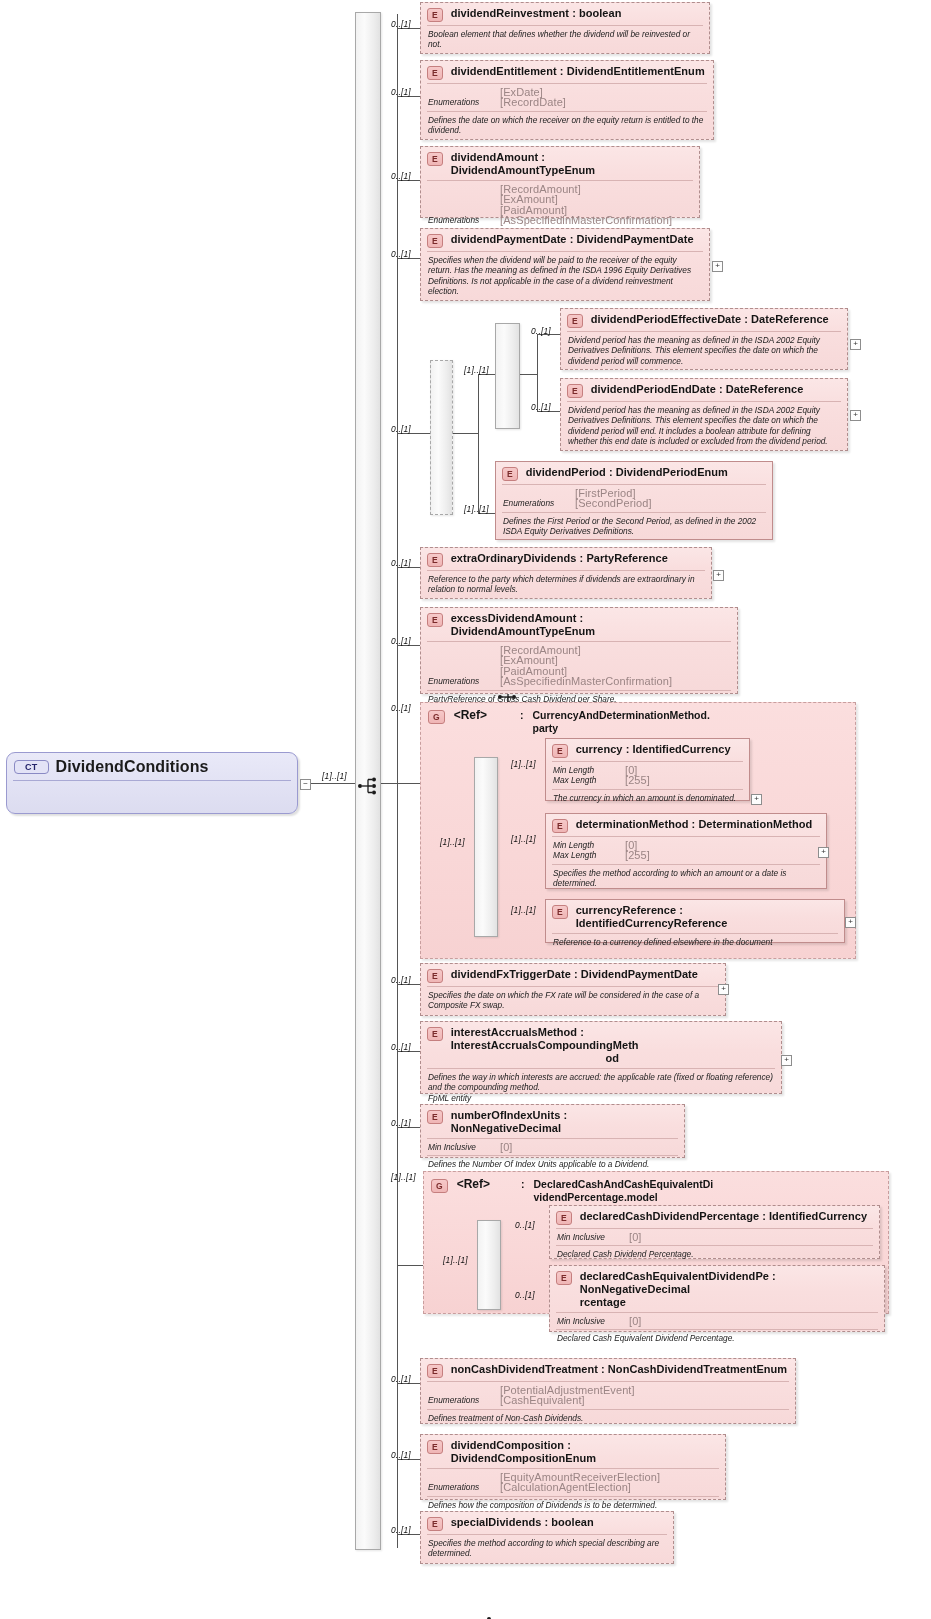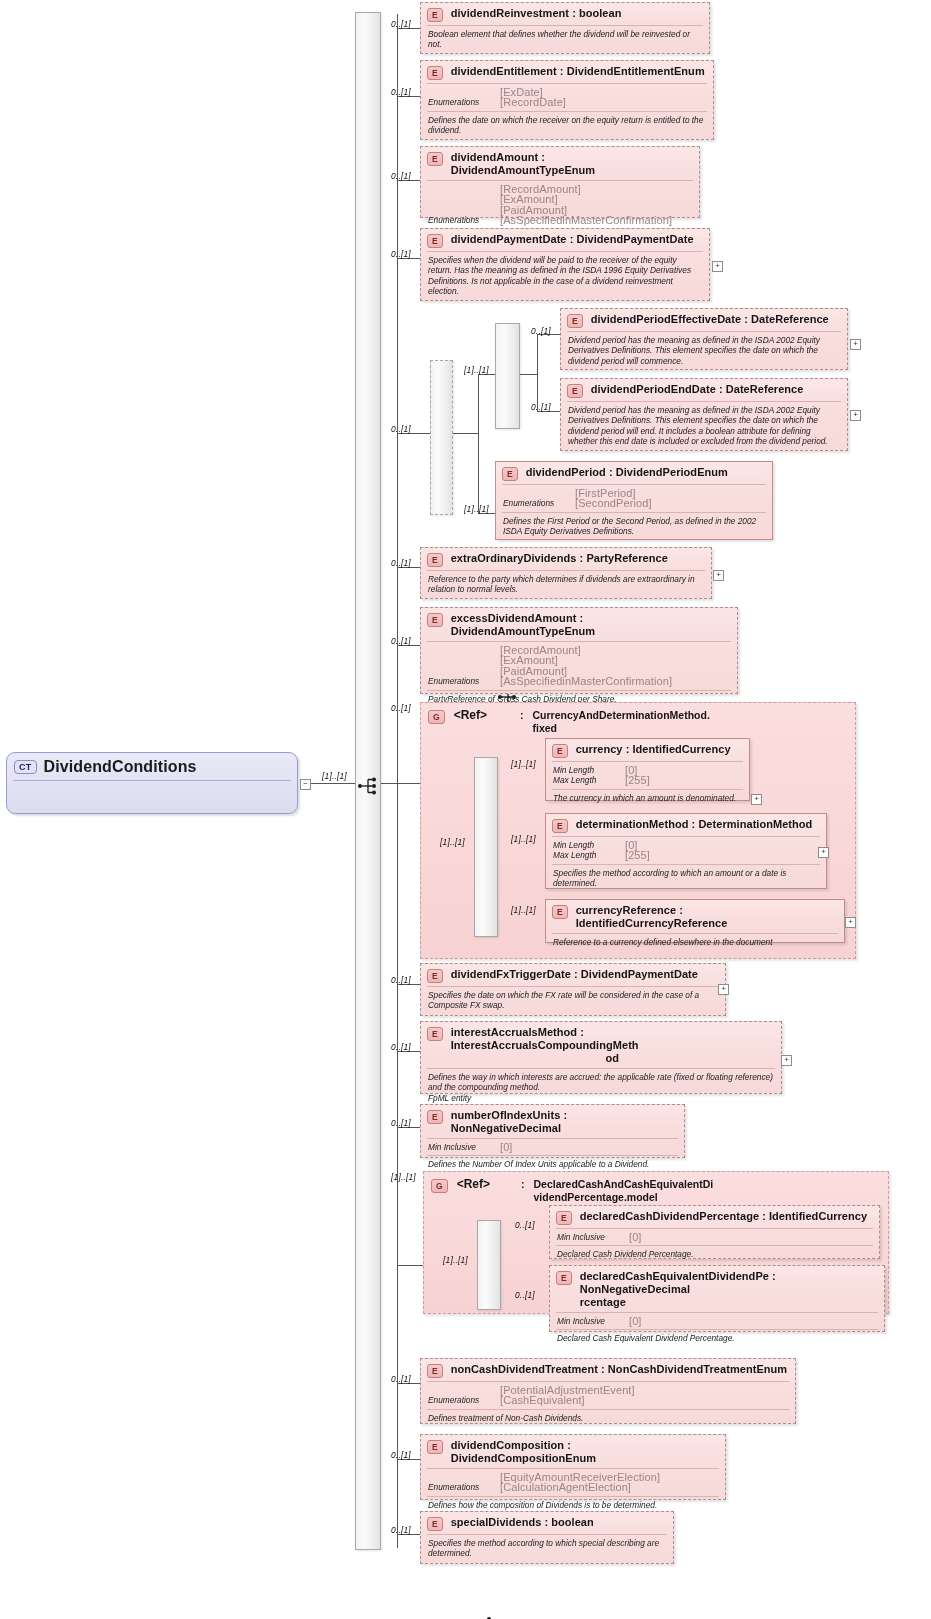--- a/index.html
+++ b/index.html
@@ -12,21 +12,21 @@
   
   .ct-box{
     border:1px solid #9a9ad0;border-radius:9px;
     background:linear-gradient(to bottom,#e9e9f8 0%,#e2e2f4 52%,#dcdcf0 100%);
     box-shadow:2px 2px 2px rgba(0,0,0,.13);
   }
   .ct-head{display:flex;align-items:center;gap:7px;padding:5px 8px 4px 7px;}
   .ct-badge{
     display:inline-block;border:1px solid #8a8ac4;border-radius:4px;
     background:#e3e3f6;color:#24246a;font-size:9px;font-weight:bold;
-    padding:1px 4px;line-height:10px;letter-spacing:.3px;
+    padding:1px 10px;line-height:10px;letter-spacing:.3px;
   }
   .ct-title{font-size:16px;font-weight:bold;color:#1b1b1b;letter-spacing:.1px;}
   .ct-rule{height:1px;background:#a9a9d4;margin:0 6px;}
   .ct-doc{font-size:8.3px;font-style:italic;color:#262626;line-height:10.6px;padding:4px 7px 6px 7px;}
 
   
   .el{
     background:linear-gradient(to bottom,#fbe6e6 0%,#f9dede 40%,#f7d9d9 100%);
     box-shadow:2px 2px 2px rgba(0,0,0,.11);
   }
@@ -299,21 +299,21 @@
   </div>
   <div class="mult" style="left:391px;top:636px;">0..[1]</div>
 
   <div class="abs grp" style="left:420px;top:702px;width:436px;height:257px;">
     <div class="grp-head">
       <span class="g-badge">G</span>
       <span class="g-ref">&lt;Ref&gt;</span>
       <span class="g-title" style="margin-left:24px;">:</span>
       <span>
         <div class="g-title">CurrencyAndDeterminationMethod.</div>
-        <div class="g-title">fixed</div>
+        <div class="g-title">party</div>
       </span>
     </div>
   </div>
   <div class="mult" style="left:391px;top:703px;">0..[1]</div>
 
   <div class="abs comp" style="left:474px;top:757px;width:24px;height:180px;">
     <svg class="comp-ico" style="top:857px;" width="20" height="20" viewBox="0 0 20 20" xmlns="http://www.w3.org/2000/svg">
       <circle cx="3" cy="10" r="2" fill="#1a1a1a"></circle>
       <path d="M5 10 H10" stroke="#1a1a1a" stroke-width="1.3" fill="none"></path>
       <path d="M10 10 V16" stroke="#1a1a1a" stroke-width="1.3" fill="none"></path>

